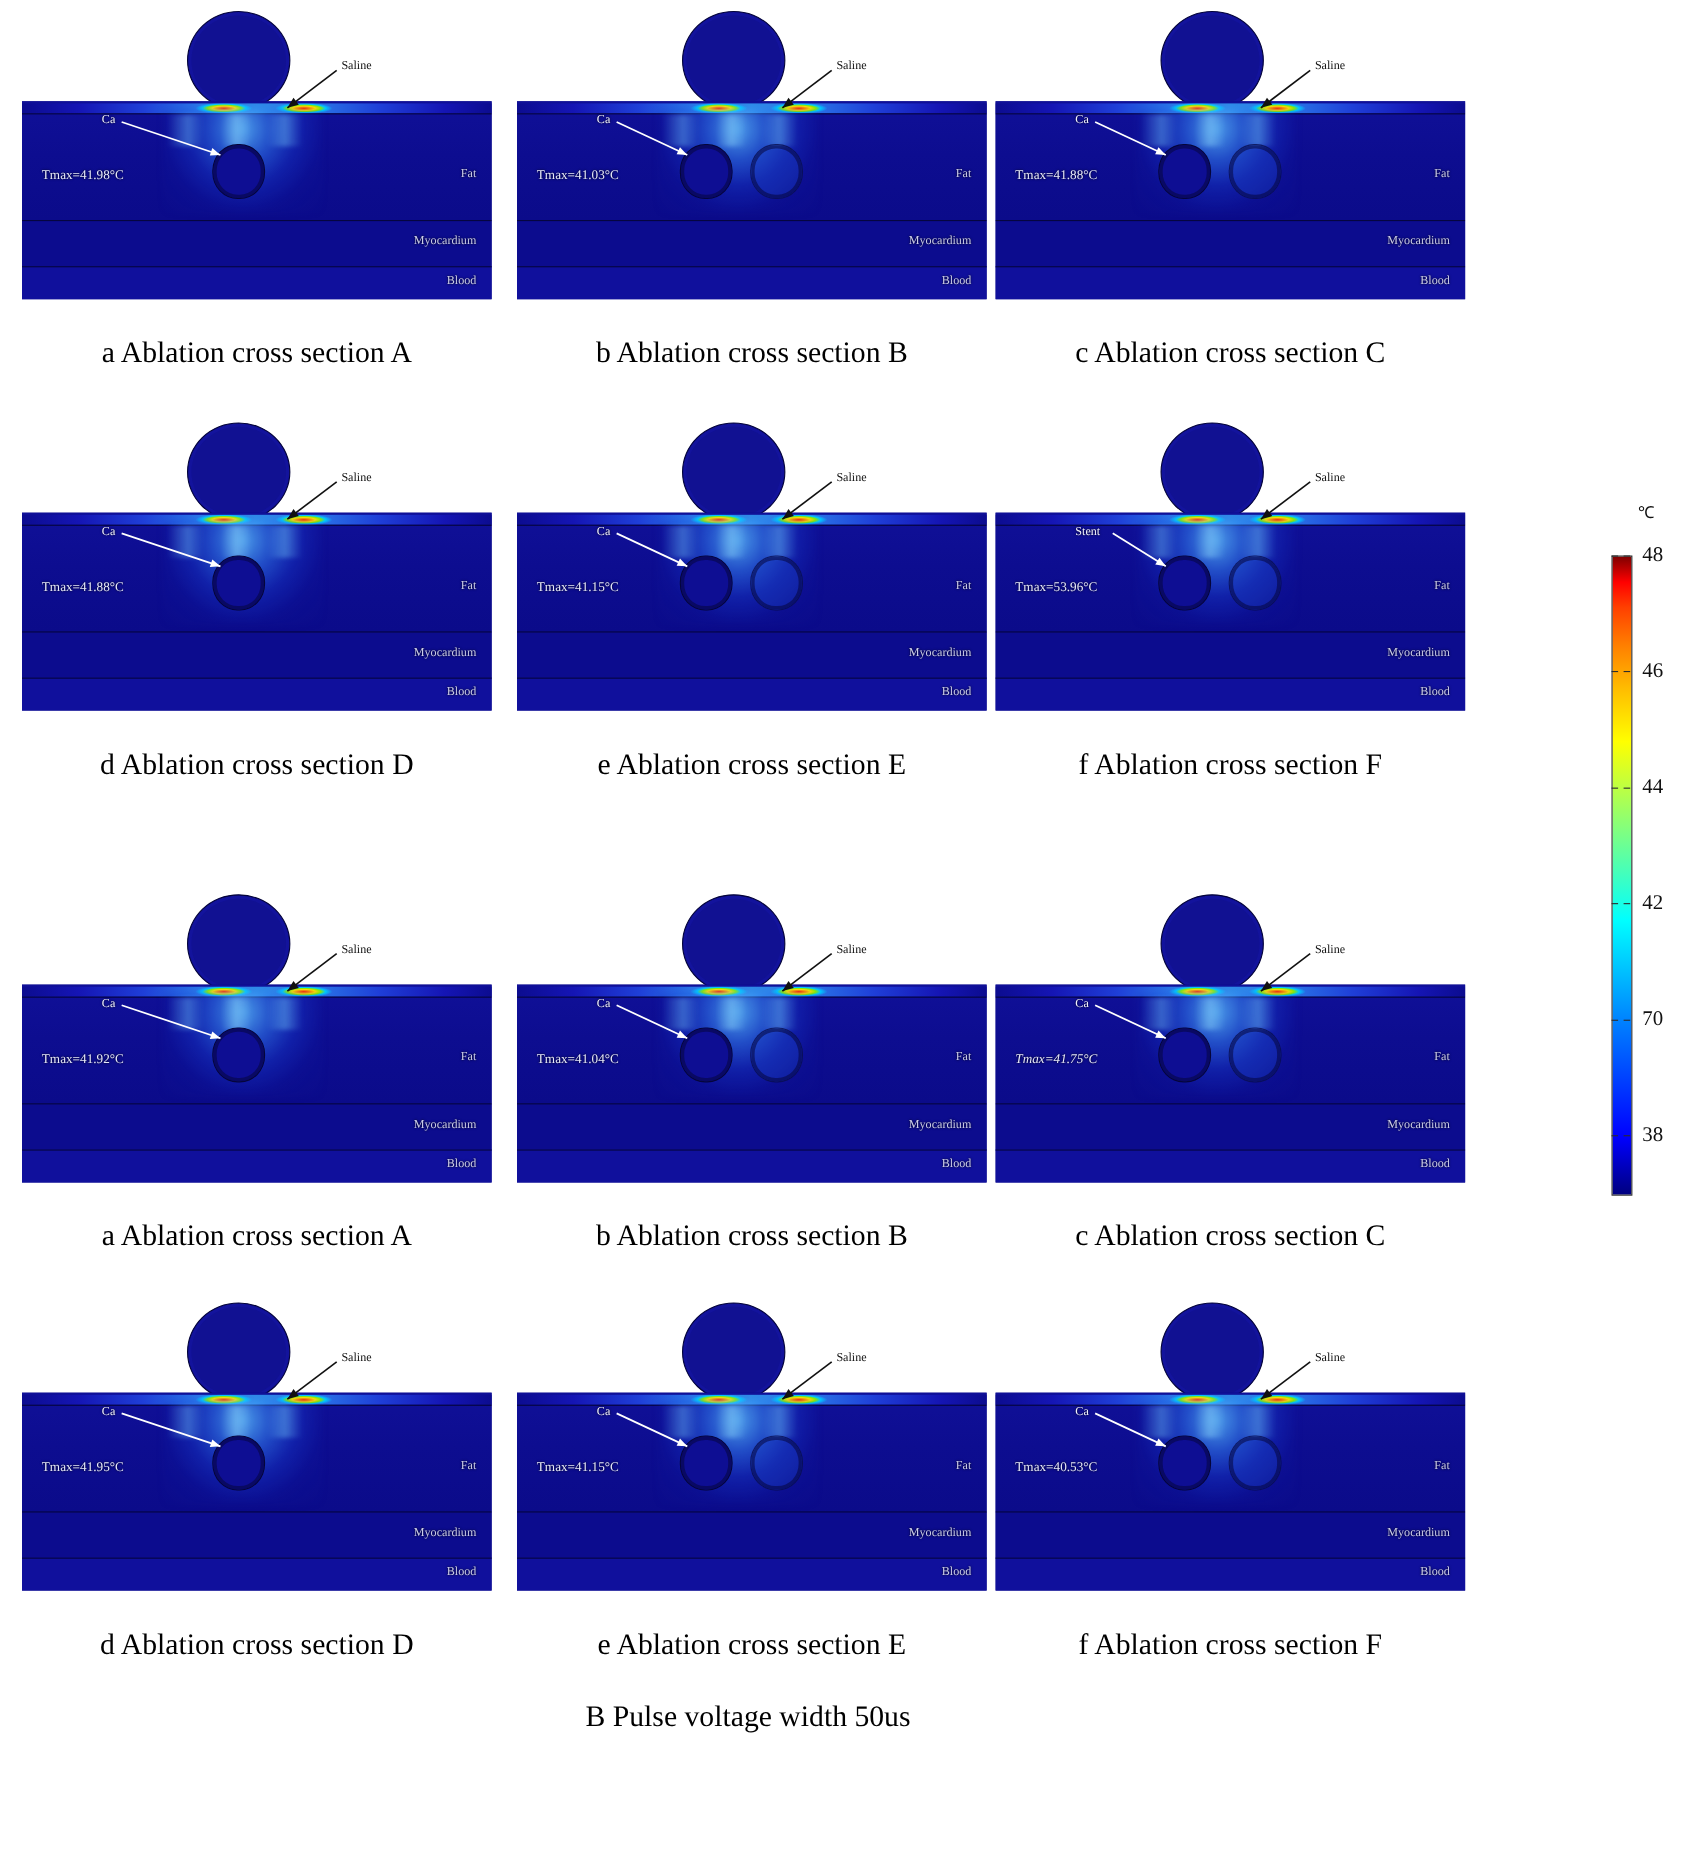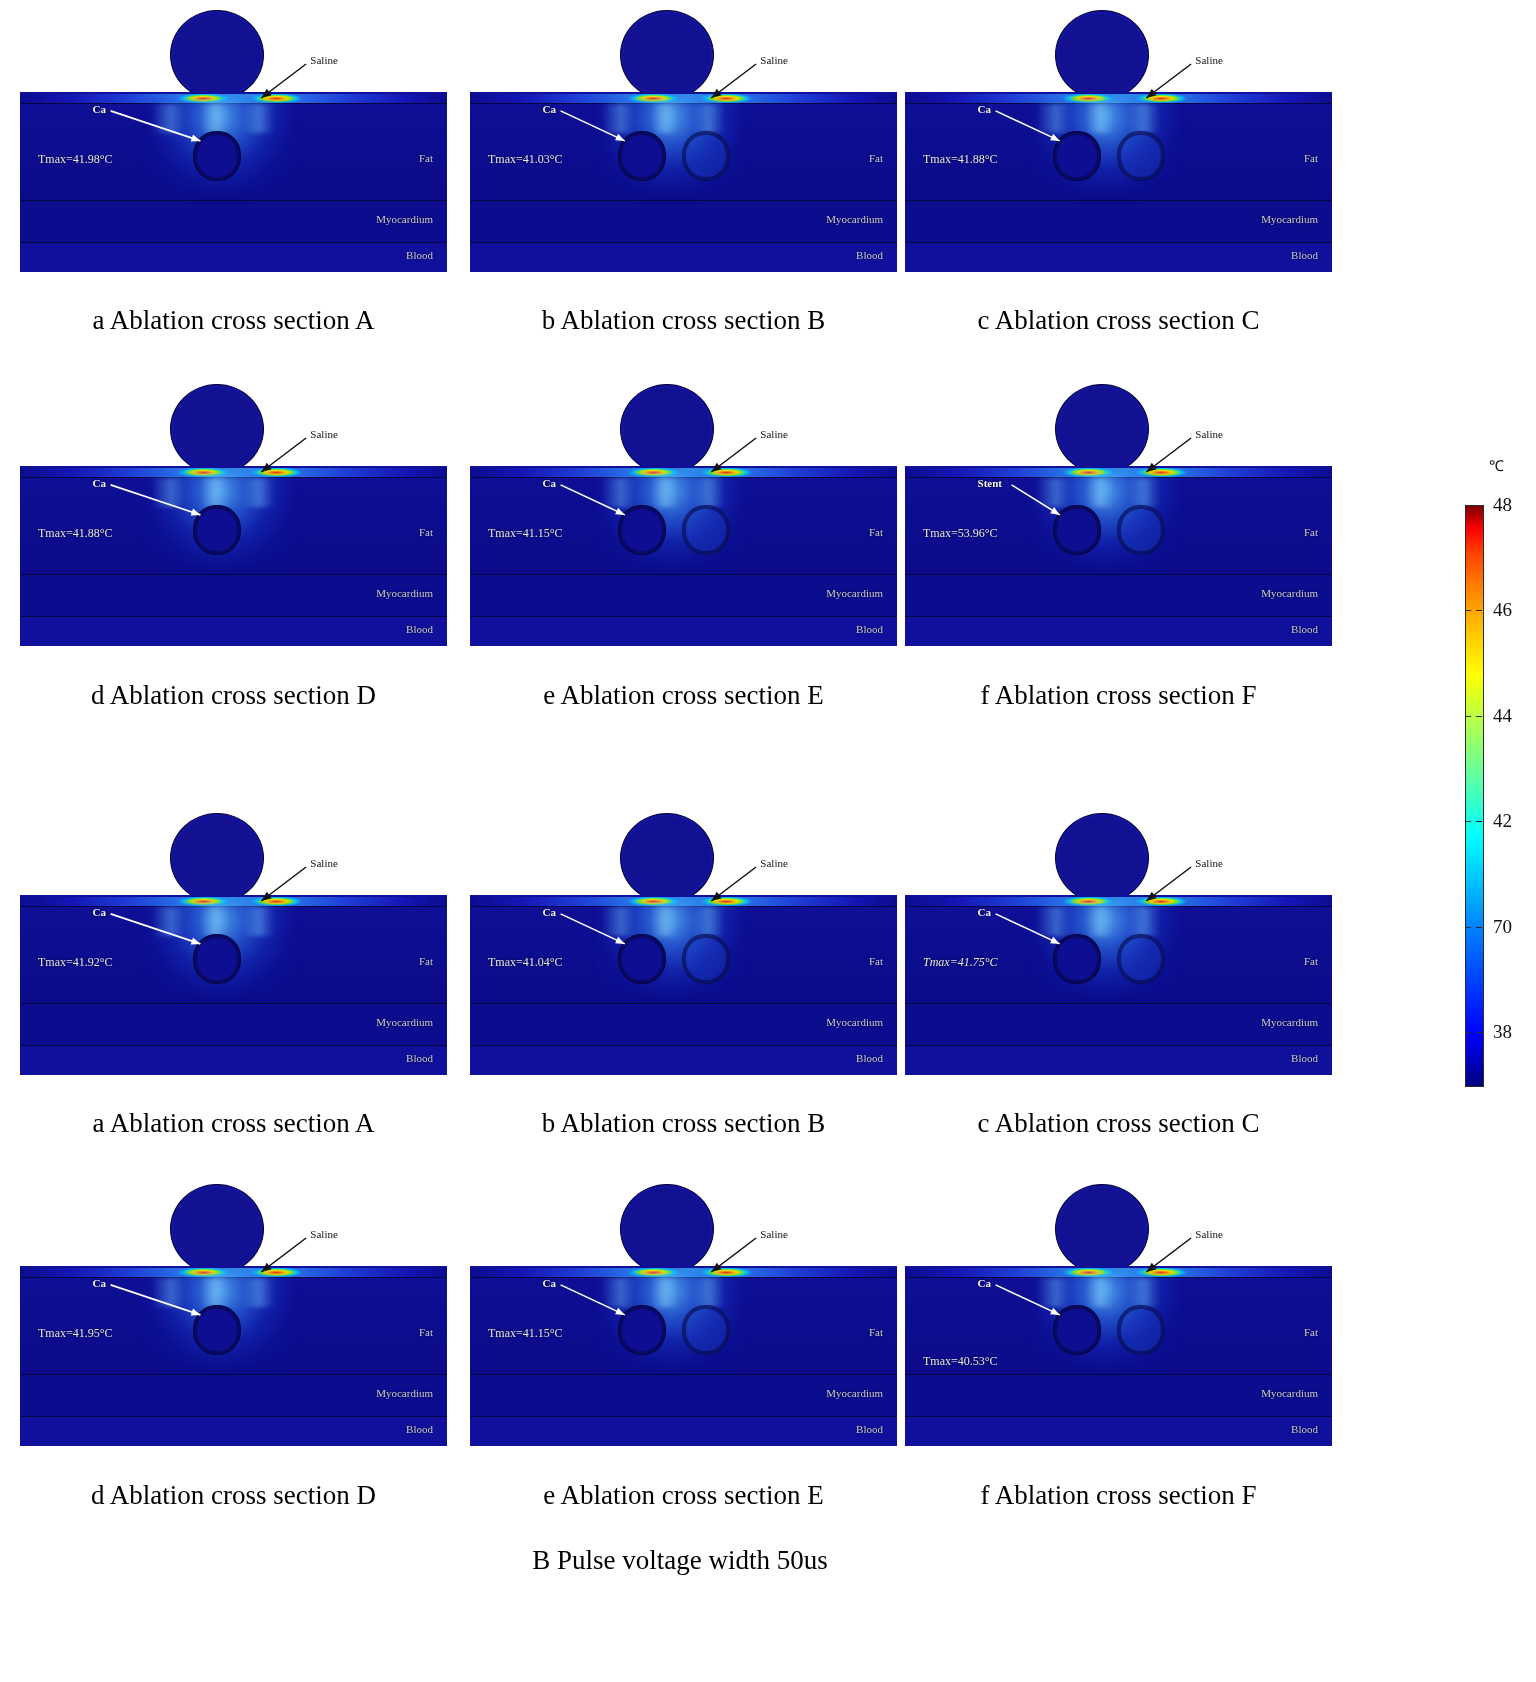--- a/index.html
+++ b/index.html
@@ -95,21 +95,21 @@
     font-family:"Liberation Serif",serif;
     white-space:nowrap;
     text-shadow:0 0 2px #000;
   }
   .anno-label{
     position:absolute;font-size:11px;
     font-family:"Liberation Serif",serif;
     white-space:nowrap;
   }
   .anno-label.dark{color:#111111;}
-  .anno-label.light{color:#f2f3ff;text-shadow:0 0 2px #000;font-weight:bold;}
+  .anno-label.light{color:#f2f3ff;text-shadow:0 0 2px #000;}
   .anno-svg{position:absolute;overflow:visible;}
 
   
   .caption{
     position:absolute;
     text-align:center;
     font-family:"Liberation Serif",serif;
     font-size:27px;
     color:#000000;
     white-space:nowrap;
@@ -472,21 +472,21 @@
       <div class="layer blood" style="top:150.3px;height:29.700000000000003px;"></div>
       <div class="surface-band" style="top:2px;"></div>
       <div class="surface-line" style="top:11px;"></div>
       <div class="plume" style="left:128.1px;top:8px;width:145.18px;height:93.60000000000001px;"></div>
       <div class="plume-streaks" style="left:132.37px;top:12px;width:136.64000000000001px;height:28.8px;"></div>
       <div class="nodule" style="left:147.8px;top:38.879999999999995px;width:46px;height:48px;"></div>
       <div class="nodule halo" style="left:211.85000000000002px;top:38.879999999999995px;width:46px;height:48px;"></div>
       <div class="layer-label" style="top:60.480000000000004px;">Fat</div>
       <div class="layer-label" style="top:120.69px;">Myocardium</div>
       <div class="layer-label" style="top:156.834px;">Blood</div>
-      <div class="tmax" style="left:18px;top:60.480000000000004px;margin-top:28px;">Tmax=40.53°C</div>
+      <div class="tmax" style="left:18px;top:60.480000000000004px;">Tmax=40.53°C</div>
       <div class="anno-label light" style="left:72.59px;top:10.879999999999995px;">Ca</div>
       <svg class="anno-svg" width="427" height="180" style="left:0;top:0;">
         <line x1="90.59" y1="18.879999999999995" x2="154.8" y2="48.879999999999995" stroke="#ffffff" stroke-width="1.6"></line>
         <polygon points="154.8,48.879999999999995 145.1222106870791,48.3319178759406 148.16993334171892,41.80877548745979" fill="#ffffff"></polygon>
       </svg>
     </div>
     <div class="anno-label dark" style="left:1195.3600000000001px;top:1228px;">Saline</div>
     <svg class="anno-svg" width="427" height="60" style="left:905px;top:1228px;">
       <line x1="286.09000000000003" y1="10" x2="241.25499999999997" y2="44" stroke="#111111" stroke-width="1.5"></line>
       <polygon points="241.25499999999997,44 246.80603416099964,34.770372719149776 251.6399745861378,41.14477621800479" fill="#111111"></polygon>

